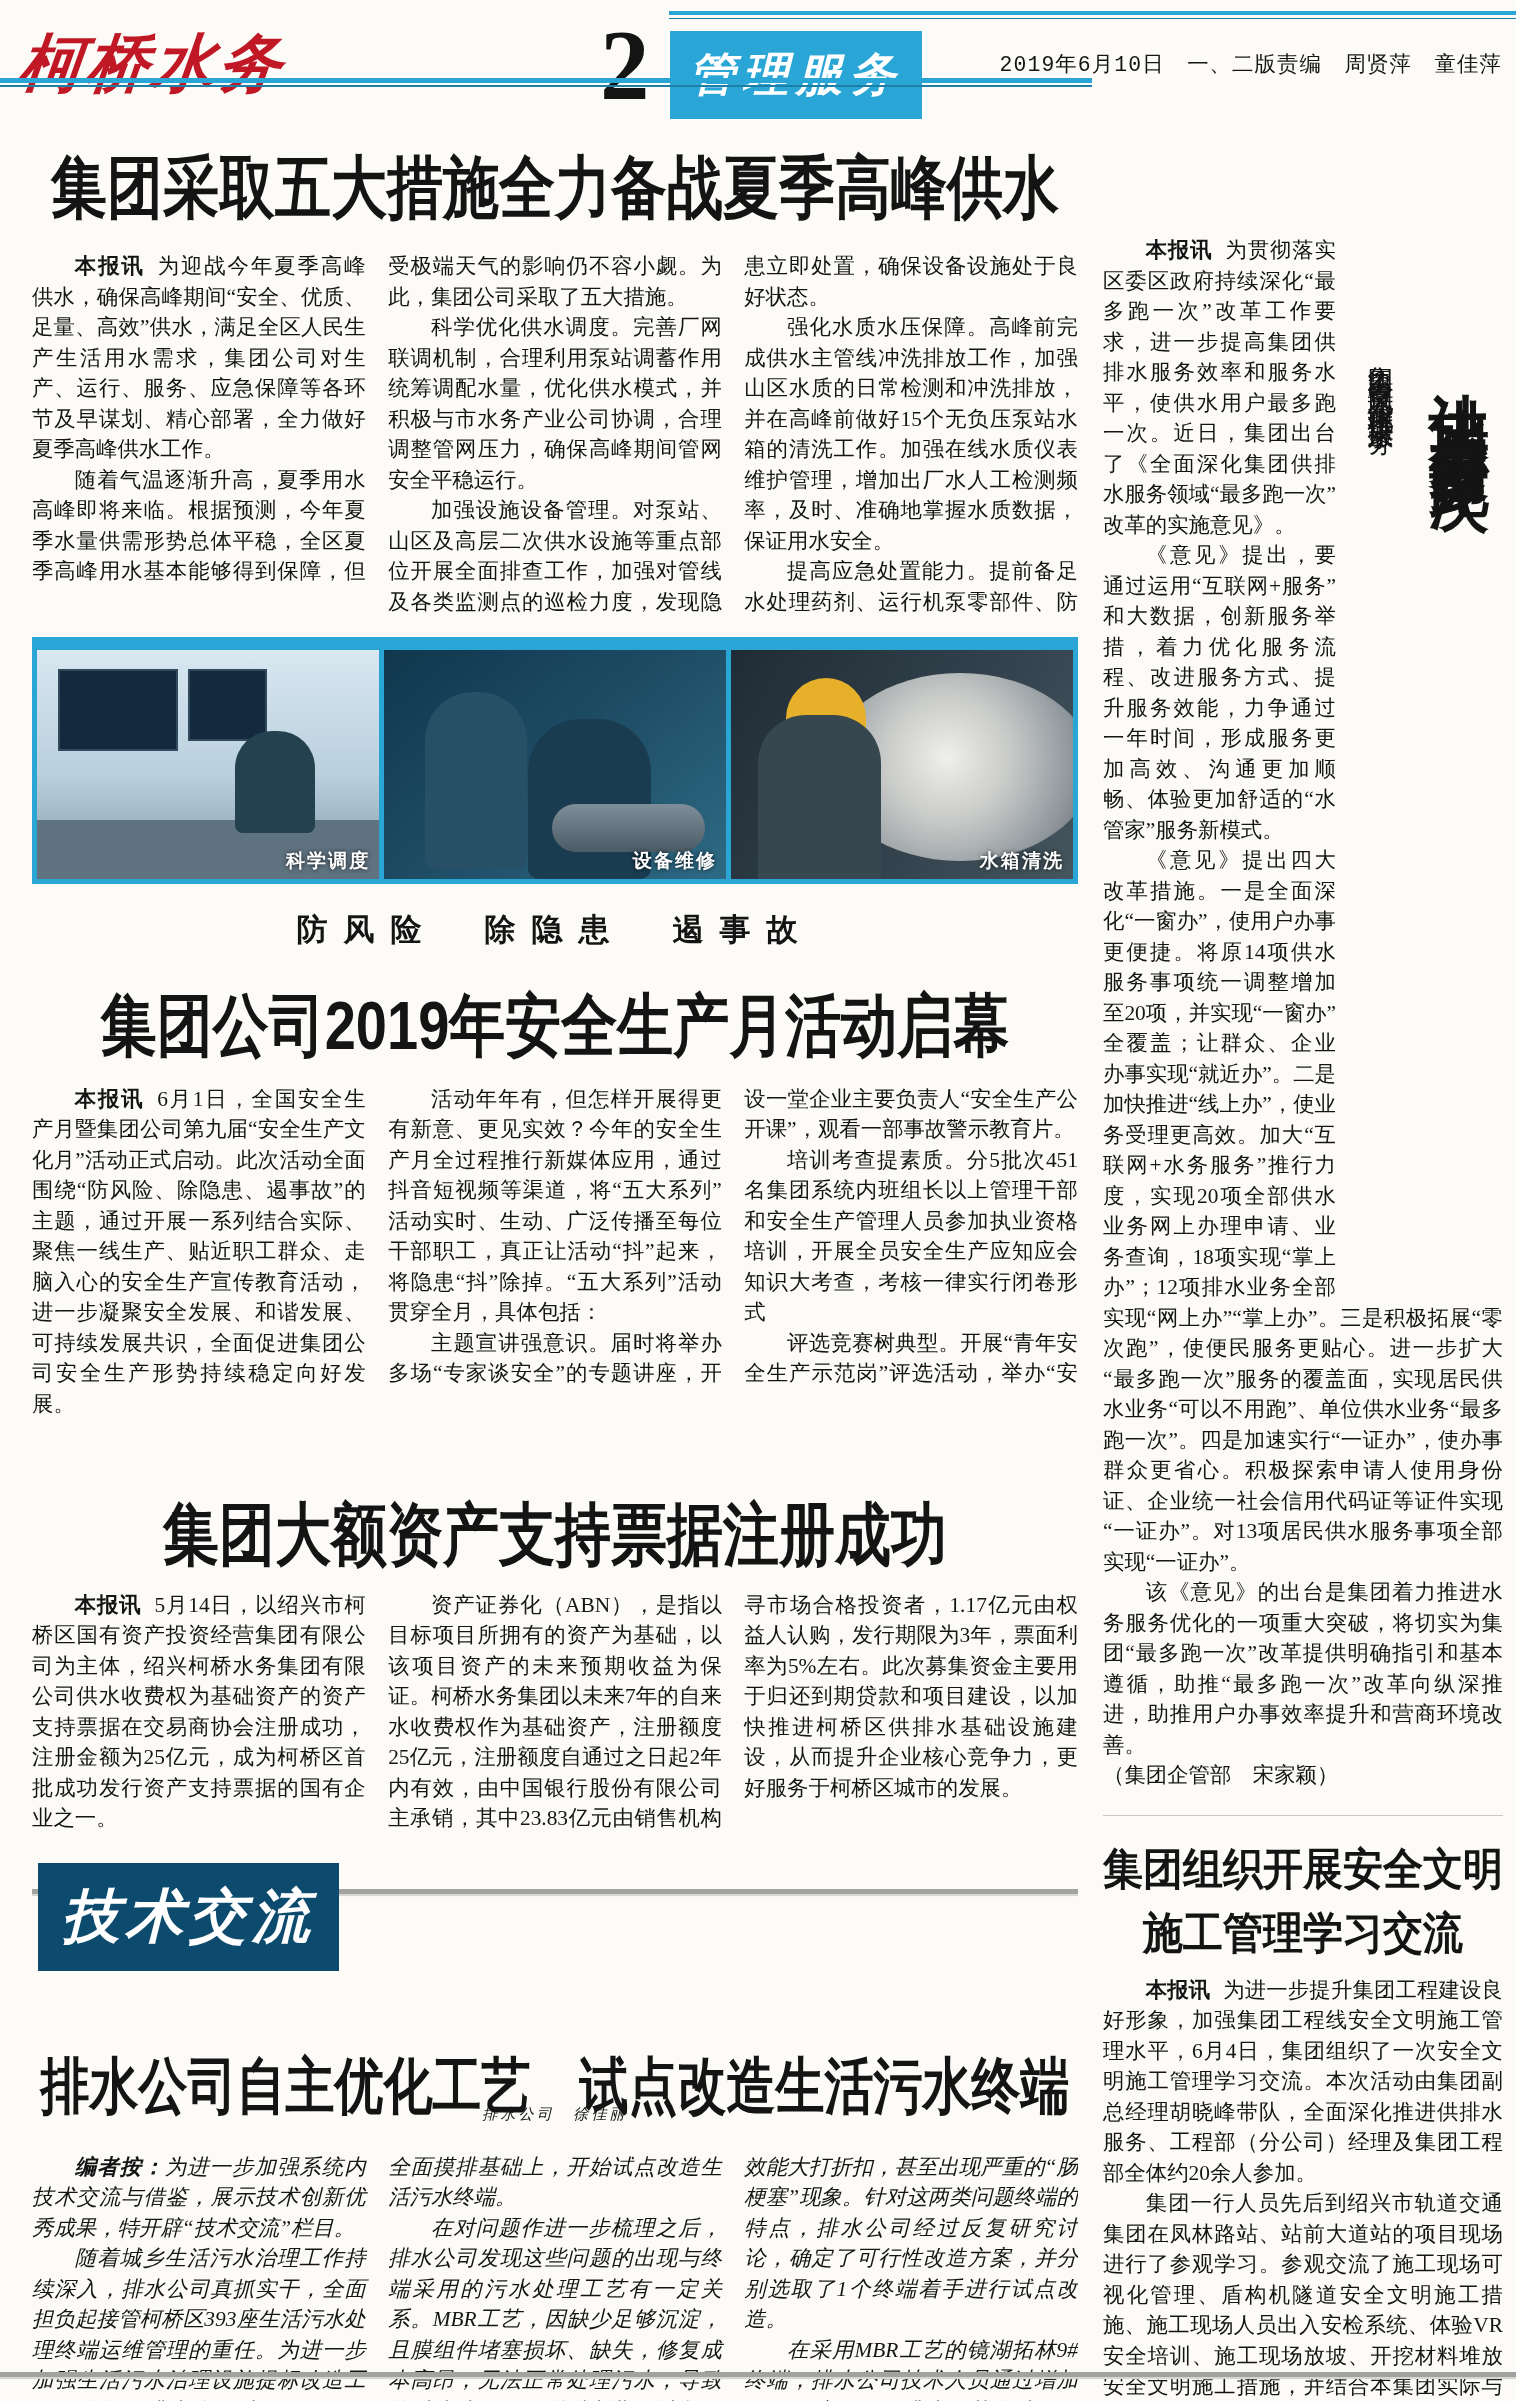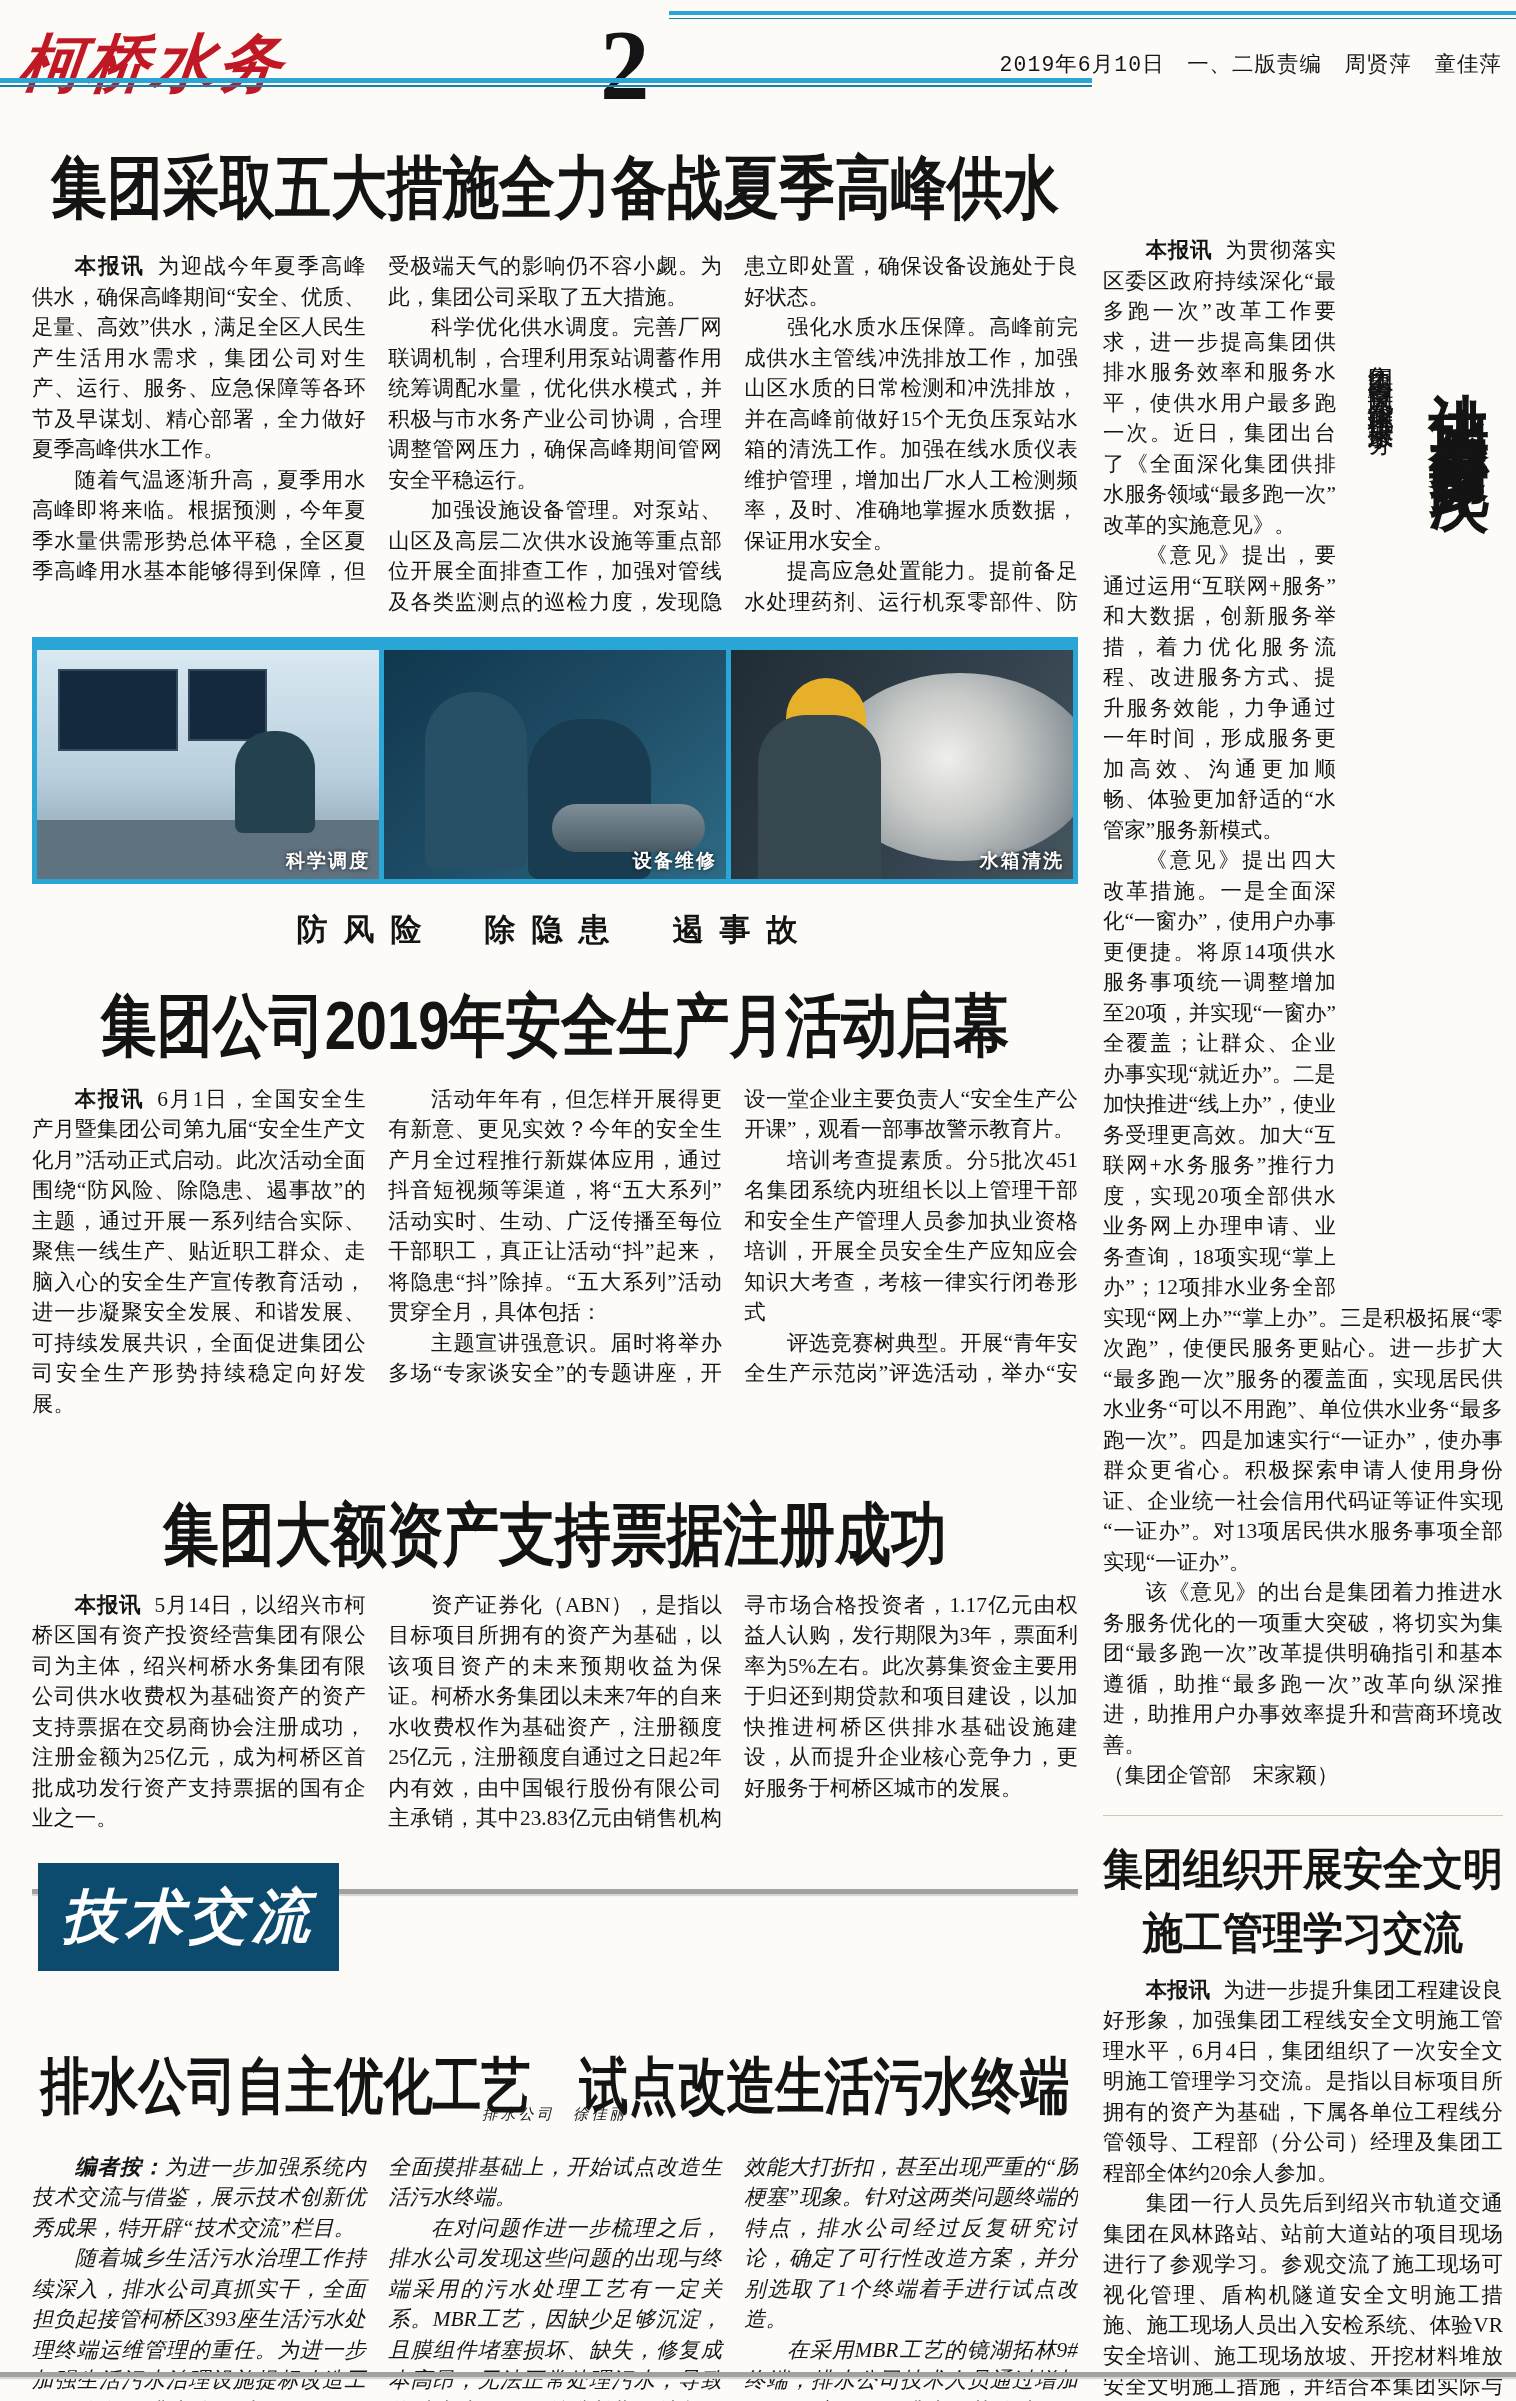--- a/index.html
+++ b/index.html
@@ -173,20 +173,21 @@
 </style>
 </head>
 <body>
 
 <div class="page">
 
   <div class="rule-top-right"></div>
   <div class="rule-top-right2"></div>
   <div class="masthead">柯桥水务</div>
   <div class="pagenum">2</div>
+  <div class="section-badge">管理服务</div>
   <div class="dateline">2019年6月10日　一、二版责编　周贤萍　童佳萍</div>
   <div class="rule-header"></div>
   <div class="rule-header2"></div>
 
   <div class="left-zone">
 
     <h1 class="h-big a1">集团采取五大措施全力备战夏季高峰供水</h1>
     <div class="cols cols-3 a1">
       <p class="para"><span class="lead">本报讯</span><span>为迎战今年夏季高峰供水，确保高峰期间“安全、优质、足量、高效”供水，满足全区人民生产生活用水需求，集团公司对生产、运行、服务、应急保障等各环节及早谋划、精心部署，全力做好夏季高峰供水工作。</span></p>
       <p class="para">随着气温逐渐升高，夏季用水高峰即将来临。根据预测，今年夏季水量供需形势总体平稳，全区夏季高峰用水基本能够得到保障，但受极端天气的影响仍不容小觑。为此，集团公司采取了五大措施。</p>
@@ -263,21 +264,21 @@
       <p class="para">《意见》提出，要通过运用“互联网+服务”和大数据，创新服务举措，着力优化服务流程、改进服务方式、提升服务效能，力争通过一年时间，形成服务更加高效、沟通更加顺畅、体验更加舒适的“水管家”服务新模式。</p>
       <p class="para">《意见》提出四大改革措施。一是全面深化“一窗办”，使用户办事更便捷。将原14项供水服务事项统一调整增加至20项，并实现“一窗办”全覆盖；让群众、企业办事实现“就近办”。二是加快推进“线上办”，使业务受理更高效。加大“互联网+水务服务”推行力度，实现20项全部供水业务网上办理申请、业务查询，18项实现“掌上办”；12项排水业务全部实现“网上办”“掌上办”。三是积极拓展“零次跑”，使便民服务更贴心。进一步扩大“最多跑一次”服务的覆盖面，实现居民供水业务“可以不用跑”、单位供水业务“最多跑一次”。四是加速实行“一证办”，使办事群众更省心。积极探索申请人使用身份证、企业统一社会信用代码证等证件实现“一证办”。对13项居民供水服务事项全部实现“一证办”。</p>
       <p class="para">该《意见》的出台是集团着力推进水务服务优化的一项重大突破，将切实为集团“最多跑一次”改革提供明确指引和基本遵循，助推“最多跑一次”改革向纵深推进，助推用户办事效率提升和营商环境改善。</p>
       <p class="para byline">（集团企管部　宋家颖）</p>
     </div>
 
     <hr class="r-divider">
 
     <div class="r2">
       <h2 class="h-r2">集团组织开展安全文明施工管理学习交流</h2>
-      <p class="para"><span class="lead">本报讯</span><span>为进一步提升集团工程建设良好形象，加强集团工程线安全文明施工管理水平，6月4日，集团组织了一次安全文明施工管理学习交流。是指以目标项目所拥有的资产为基础，下属各单位工程线分管领导、工程部（分公司）经理及集团工程部全体约20余人参加。</span></p>
+      <p class="para"><span class="lead">本报讯</span><span>为进一步提升集团工程建设良好形象，加强集团工程线安全文明施工管理水平，6月4日，集团组织了一次安全文明施工管理学习交流。本次活动由集团副总经理胡晓峰带队，全面深化推进供排水服务、工程部（分公司）经理及集团工程部全体约20余人参加。</span></p>
       <p class="para">集团一行人员先后到绍兴市轨道交通集团在凤林路站、站前大道站的项目现场进行了参观学习。参观交流了施工现场可视化管理、盾构机隧道安全文明施工措施、施工现场人员出入安检系统、体验VR安全培训、施工现场放坡、开挖材料堆放安全文明施工措施，并结合本集团实际与绍兴市轨道交通集团探讨交流了在新形势下安全文明施工的措施及经验。</p>
 
     </div>
   </div>
 
   <div class="rule-bottom"></div>
 </div>
 
 
 </body></html>

